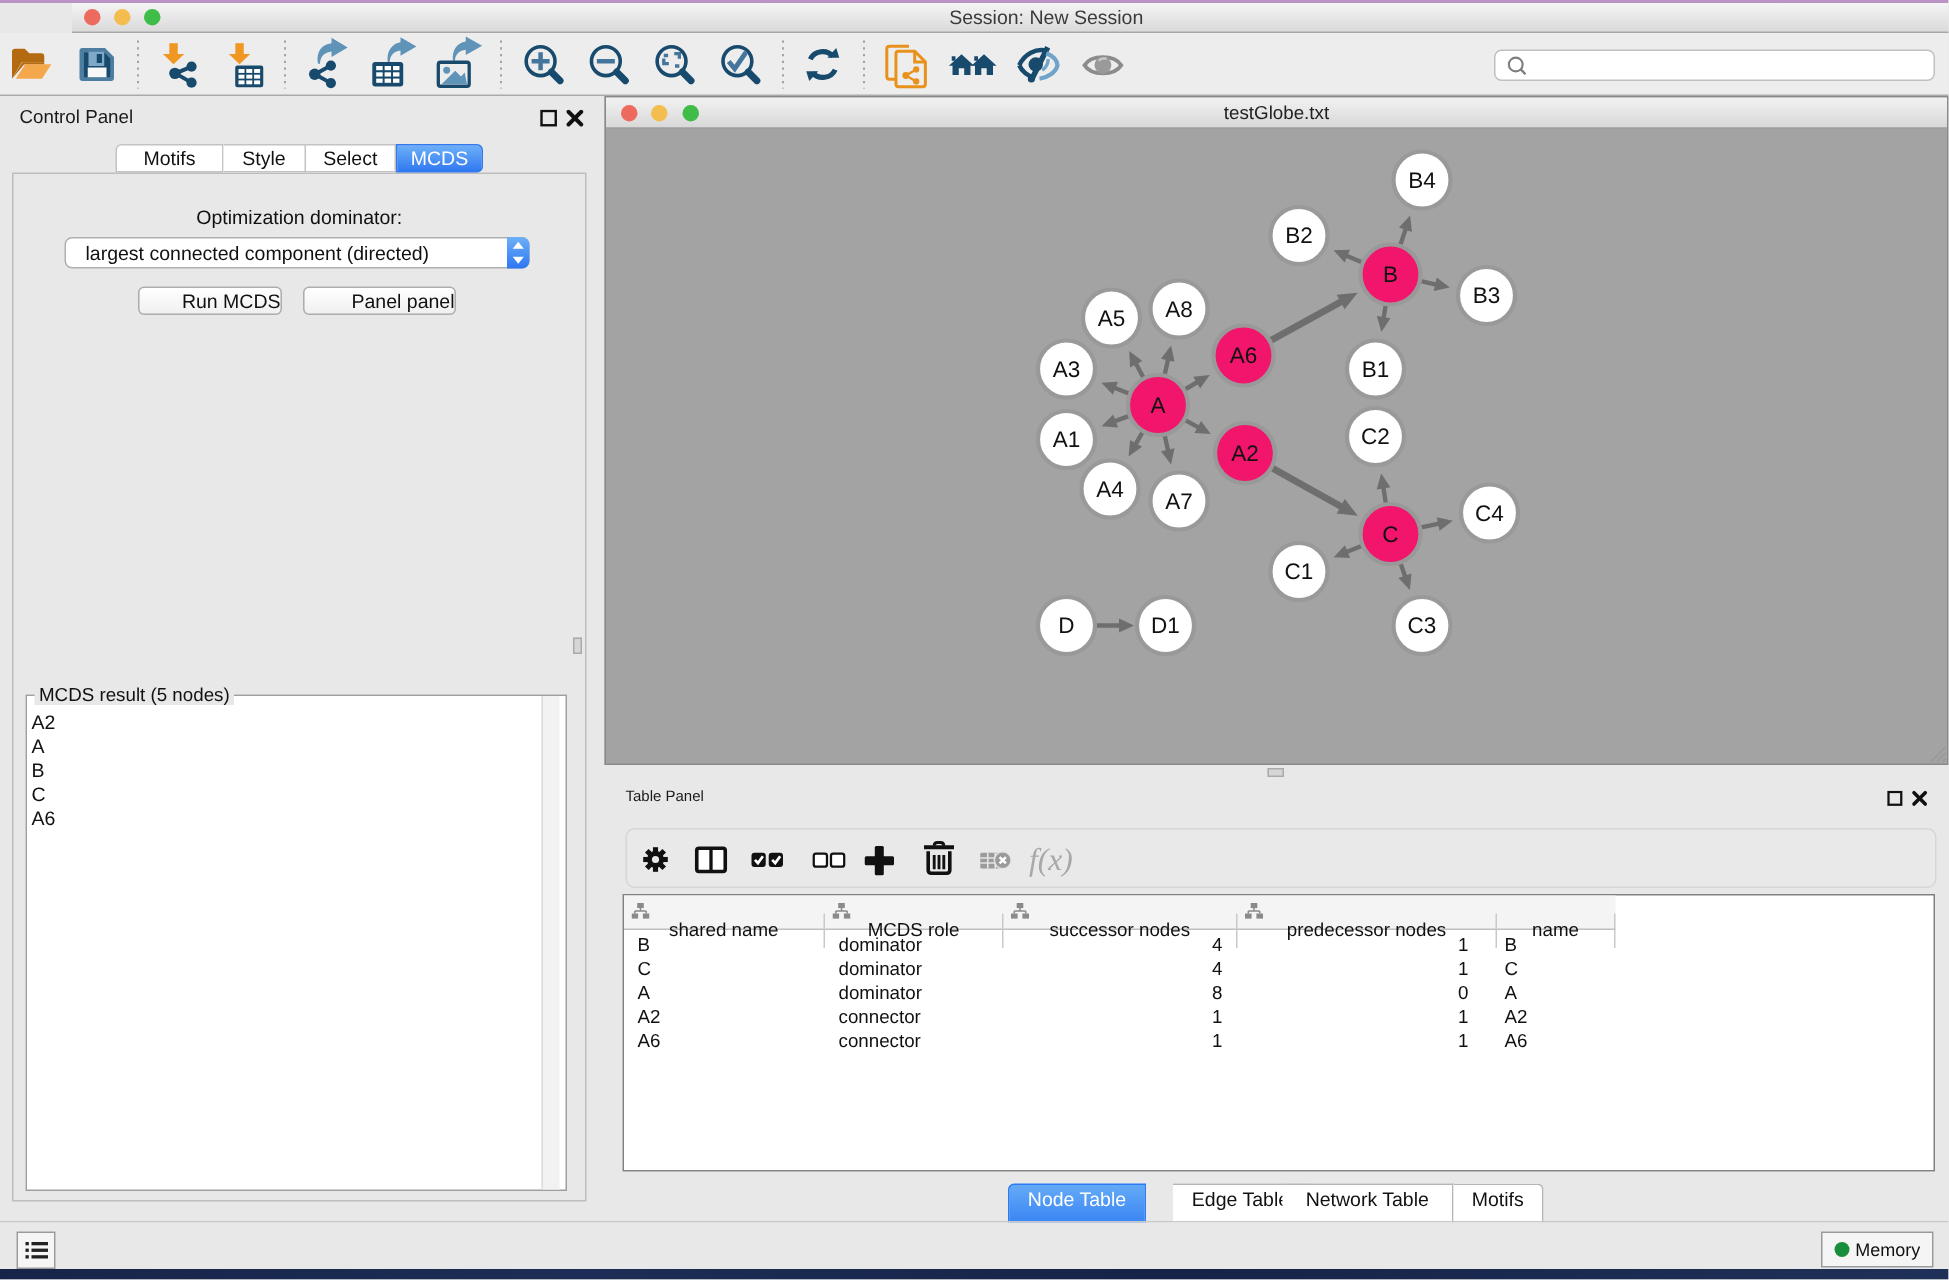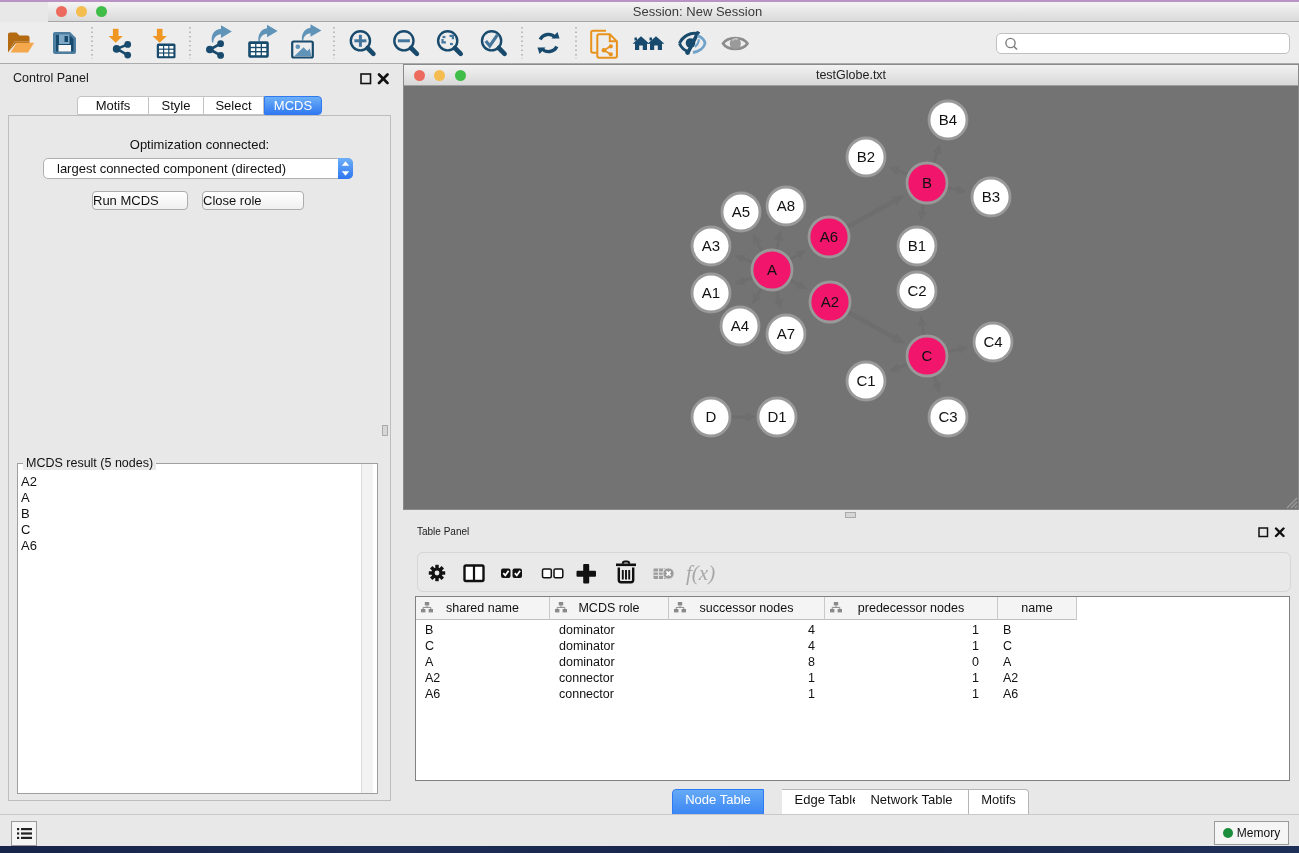--- a/index.html
+++ b/index.html
@@ -21,39 +21,39 @@
 #cp-box { left:8px; top:115px; width:383px; height:686px; border:1px solid #bdbdbd; background:#e8e8e8; }
 .tab { position:absolute; top:96px; height:19px; background:#fff; border:1px solid #c3c3c3;
   font-size:13px; color:#111; text-align:center; line-height:18px; }
 .tabsel { background:linear-gradient(#6db0f8,#3179f1); color:#fff; border-color:#3179f1; }
 #opt-label { left:8px; top:137px; width:383px; text-align:center; font-size:13px; color:#111; }
 #dropdown { left:43px; top:158px; width:310px; height:21px; background:#fff; border:1px solid #b0b0b0;
   border-radius:5px; font-size:13px; color:#111; line-height:19px; padding-left:13px; }
 #dd-cap { left:338px; top:158px; width:15px; height:21px; border-radius:0 5px 5px 0;
   background:linear-gradient(#6db0f8,#2e76f2); }
 .btn { position:absolute; top:191px; height:19px; background:linear-gradient(#ffffff,#f0f0f0);
-  border:1px solid #adadad; border-radius:4px; font-size:13px; color:#111; text-align:left; line-height:17px; }
+  border:1px solid #adadad; border-radius:4px; font-size:13px; color:#111; text-align:right; line-height:17px; }
 #groupbox { left:17px; top:463px; width:361px; height:331px; border:1px solid #9f9f9f; background:#fff; }
 #gb-legend { left:23px; top:456px; font-size:12.5px; color:#111; background:#e8e8e8; padding:0 3px; }
 #gb-list { left:21px; top:474px; font-size:13px; color:#111; line-height:16px; }
 #gb-scroll { left:361px; top:464px; width:12px; height:329px; background:#f2f2f2; border-left:1px solid #dcdcdc; }
 
-#netwin { left:403px; top:64px; width:896px; height:446px; border:1px solid #8a8a8a; background:#737373; }
+#netwin { left:403px; top:64px; width:896px; height:446px; border:1px solid #8a8a8a; background:#a3a3a3; }
 #net-titlebar { left:0; top:0; width:894px; height:21px; background:linear-gradient(#f2f2f2,#d8d8d8);
   border-bottom:1px solid #9e9e9e; }
 #net-titlebar .title { width:100%; text-align:center; font-size:12.5px; color:#222; line-height:20px; }
 .tl2 { position:absolute; width:11px; height:11px; border-radius:50%; top:5px; }
 #graph { left:0; top:21px; }
 
 #tp-title { left:417px; top:526px; font-size:10px; color:#1a1a1a; }
 #tp-toolbar { left:417px; top:552px; width:874px; height:40px; background:#e9e9e9;
   border:1px solid #d6d6d6; border-radius:6px; }
 #tbl { left:415px; top:596px; width:875px; height:185px; background:#fff; border:1px solid #818181; }
 #tbl-head { left:0; top:0; width:661px; height:23px; background:#f4f4f4; border-bottom:1px solid #bfbfbf; }
-.hcell { position:absolute; top:0; height:23px; border-right:1px solid #c9c9c9; font-size:12.5px;
+.hcell { position:absolute; top:12px; height:23px; border-right:1px solid #c9c9c9; font-size:12.5px;
   color:#111; text-align:center; line-height:22px; }
 .hicon { position:absolute; top:5px; }
 .trow { position:absolute; font-size:12.5px; color:#111; height:16px; line-height:16px; }
 .num { text-align:right; }
 .btab { position:absolute; top:789px; height:34px; background:#fff; border:1px solid #b5b5b5;
   font-size:13px; color:#111; text-align:center; line-height:19px; }
 .btabsel { background:linear-gradient(#65aaf6,#2d7bf4); color:#fff; border-color:#2d7bf4; }
 
 #statusline { left:0; top:814px; width:1299px; height:1px; background:#c8c8c8; }
 #statusbar { left:0; top:815px; width:1299px; height:31px; background:#e8e8e8; }
@@ -237,30 +237,30 @@
 <g stroke="#111" stroke-width="2.6" stroke-linecap="round">
       <line x1="19" y1="1.5" x2="27.5" y2="10"></line>
       <line x1="27.5" y1="1.5" x2="19" y2="10"></line>
     </g>
   </svg>
 <div class="abs" id="cp-box"></div>
 <div class="tab" style="left:77px; width:72px; border-radius:4px 0 0 0;">Motifs</div>
 <div class="tab" style="left:149px; width:55px; border-left:none;">Style</div>
 <div class="tab" style="left:204px; width:60px; border-left:none;">Select</div>
 <div class="tab tabsel" style="left:264px; width:58px; border-radius:0 4px 4px 0;">MCDS</div>
-<div class="abs" id="opt-label">Optimization connected:</div>
+<div class="abs" id="opt-label">Optimization dominator:</div>
 <div class="abs" id="dropdown">largest connected component (directed)</div>
 <div class="abs" id="dd-cap">
     <svg width="15" height="21" style="position:absolute;left:0;top:0">
 <polygon points="7.5,3.2 3.8,7.8 11.2,7.8" fill="#fff"></polygon>
 <polygon points="3.8,13.2 11.2,13.2 7.5,17.8" fill="#fff"></polygon>
     </svg>
   </div>
 <div class="btn" style="left:92px; width:96px;">Run MCDS</div>
-<div class="btn" style="left:202px; width:102px;">Close role</div>
+<div class="btn" style="left:202px; width:102px;">Panel panel</div>
 <div class="abs" id="groupbox"></div>
 <div class="abs" id="gb-scroll"></div>
 <div class="abs" id="gb-legend">MCDS result (5 nodes)</div>
 <div class="abs" id="gb-list">A2<br>A<br>B<br>C<br>A6</div>
 
 <div class="abs" id="netwin">
   <div class="abs" id="net-titlebar">
     <div class="title">testGlobe.txt</div>
     <div class="tl2" style="left:10px; background:#ed6a5e;"></div>
     <div class="tl2" style="left:30px; background:#f4bd4f;"></div>

